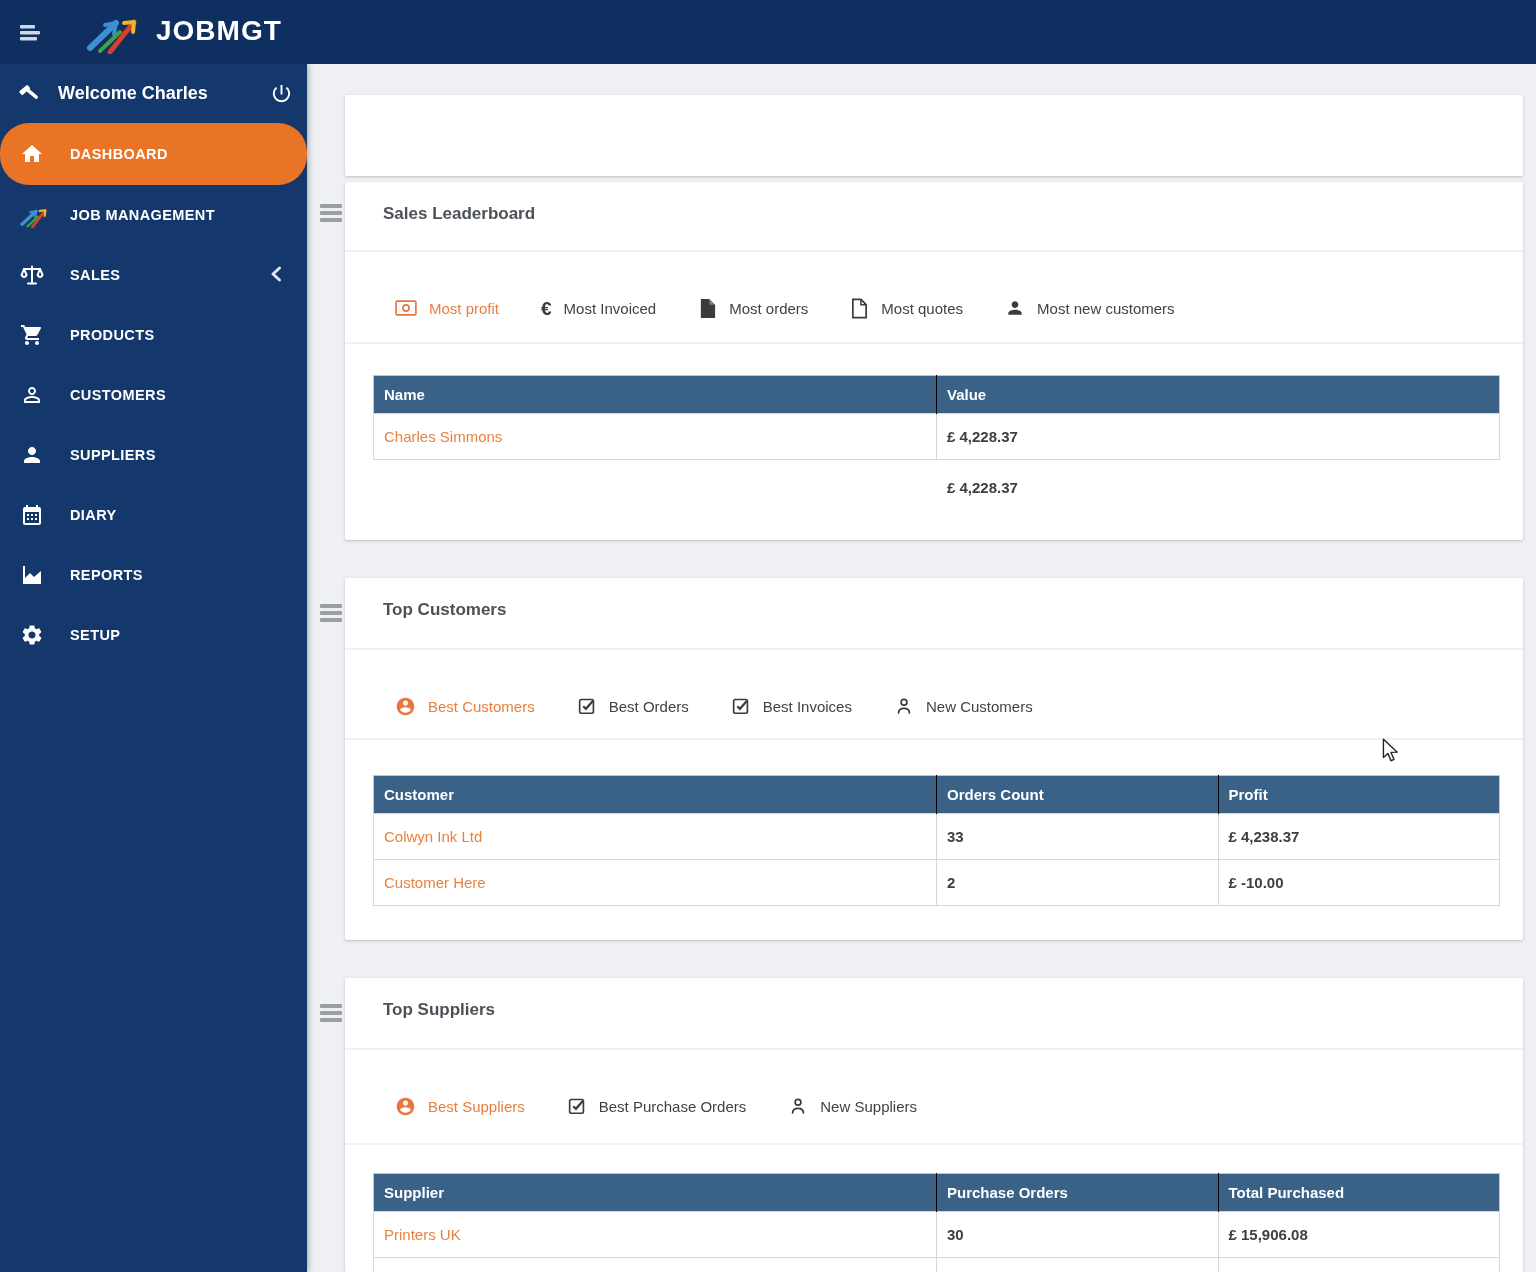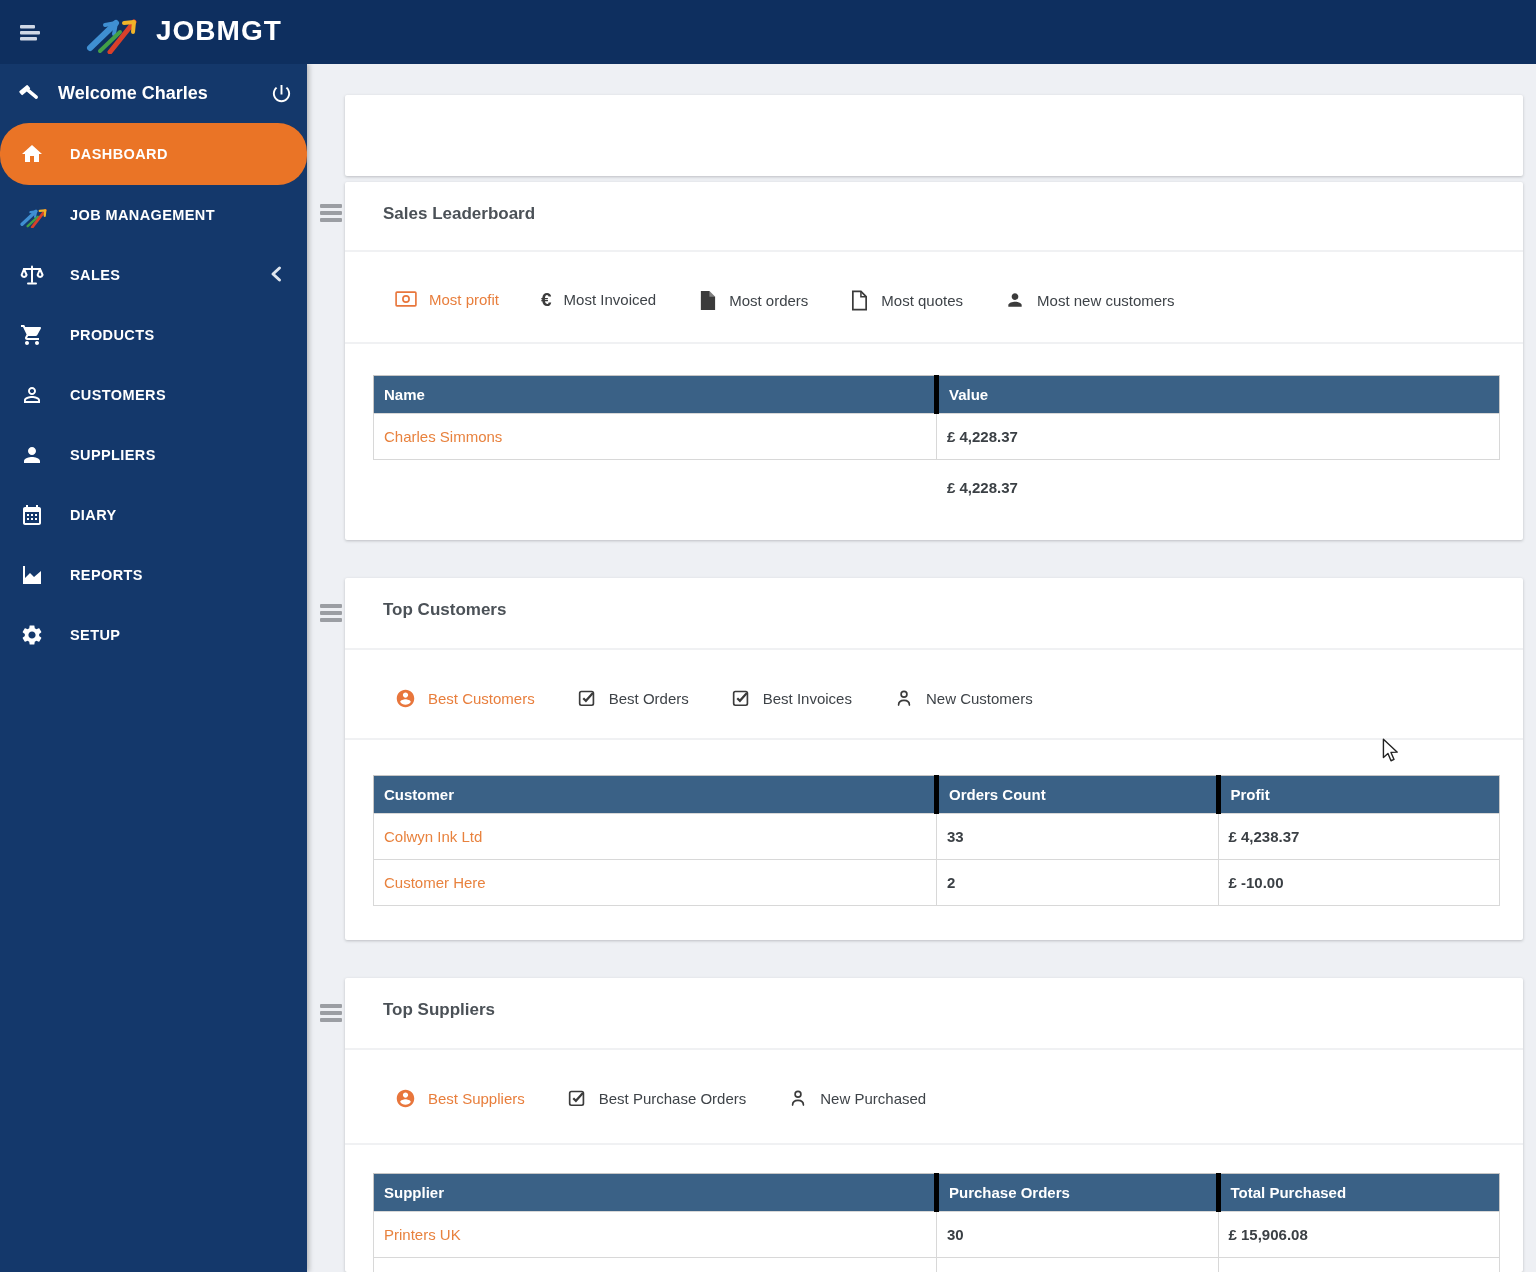--- a/index.html
+++ b/index.html
@@ -26,29 +26,29 @@
   .nav-item.active { height:62px; background:#ea7426; }
   .nav-ico { position:absolute; left:20px; width:24px; height:24px; }
   .nav-label { position:absolute; left:70px; color:#fff; font-size:14.5px; font-weight:700; letter-spacing:.4px; }
   .nav-chevron { position:absolute; right:24px; top:20px; }
 
   
   .card { position:absolute; left:345px; width:1178px; background:#ffffff; border-radius:2px;
           box-shadow:0 1px 3px rgba(60,64,67,.28); overflow:hidden; }
   .card-title { position:absolute; left:38px; top:22px; font-size:17px; color:#4b5157; }
   .hr { position:absolute; left:0; right:0; border-top:2px solid #f0f1f3; }
-  .tabs { position:absolute; left:50px; height:36px; display:flex; align-items:flex-start; gap:42px; }
+  .tabs { position:absolute; left:50px; height:36px; display:flex; align-items:center; gap:42px; }
   .tab { display:flex; align-items:center; gap:12px; font-size:15px; color:#3e4348; cursor:pointer; white-space:nowrap; }
   .tab.active { color:#e87e3c; }
   .euro-glyph { font-size:19px; font-weight:700; color:#3b3b3b; line-height:1; }
 
   table.tbl { position:absolute; left:28px; width:1127px; border-collapse:collapse; font-size:15px;
               border:1px solid #c6c6c6; table-layout:fixed; }
   .tbl th { background:#3a6186; color:#ffffff; text-align:left; font-weight:700;
-            padding:10px 10px; border-left:5px solid #000000; }
+            padding:10px 10px; border-left:1px solid #000000; }
   .tbl th:first-child { border-left:none; }
   .tbl td { background:#fff; padding:14px 10px; border:1px solid #d8d8d8;
             color:#3b4045; font-weight:700; }
   .tbl td.linkcell { font-weight:400; }
   .tbl a { color:#e8823e; text-decoration:none; cursor:pointer; }
   .lb-total { position:absolute; left:602px; font-weight:700; font-size:15px; color:#3b4045; }
 
   
   .drag { position:absolute; left:320px; width:22px; height:19px; cursor:grab; z-index:3; }
   .drag span { display:block; height:4px; background:#9b9ea3; border-radius:1px; margin-bottom:3px; }
@@ -354,21 +354,21 @@
         </svg>
         <span>Best Purchase Orders</span>
       </div>
       <div class="tab">
         <svg width="20" height="20" viewBox="0 0 24 24">
           <g fill="none" stroke="#3b3b3b" stroke-width="2" stroke-linecap="round">
             <circle cx="12" cy="7.5" r="3.5"></circle>
             <path d="M5.5 20.5 c0-4 3-5.6 6.5-5.6 s6.5 1.6 6.5 5.6"></path>
           </g>
         </svg>
-        <span>New Purchased</span>
+        <span>New Suppliers</span>
       </div>
     </div>
 
     <div class="hr" style="top:165px"></div>
 
     <table class="tbl" style="top:195px">
       <colgroup>
           <col style="width:50%">
           <col style="width:25%">
           <col style="width:25%">

